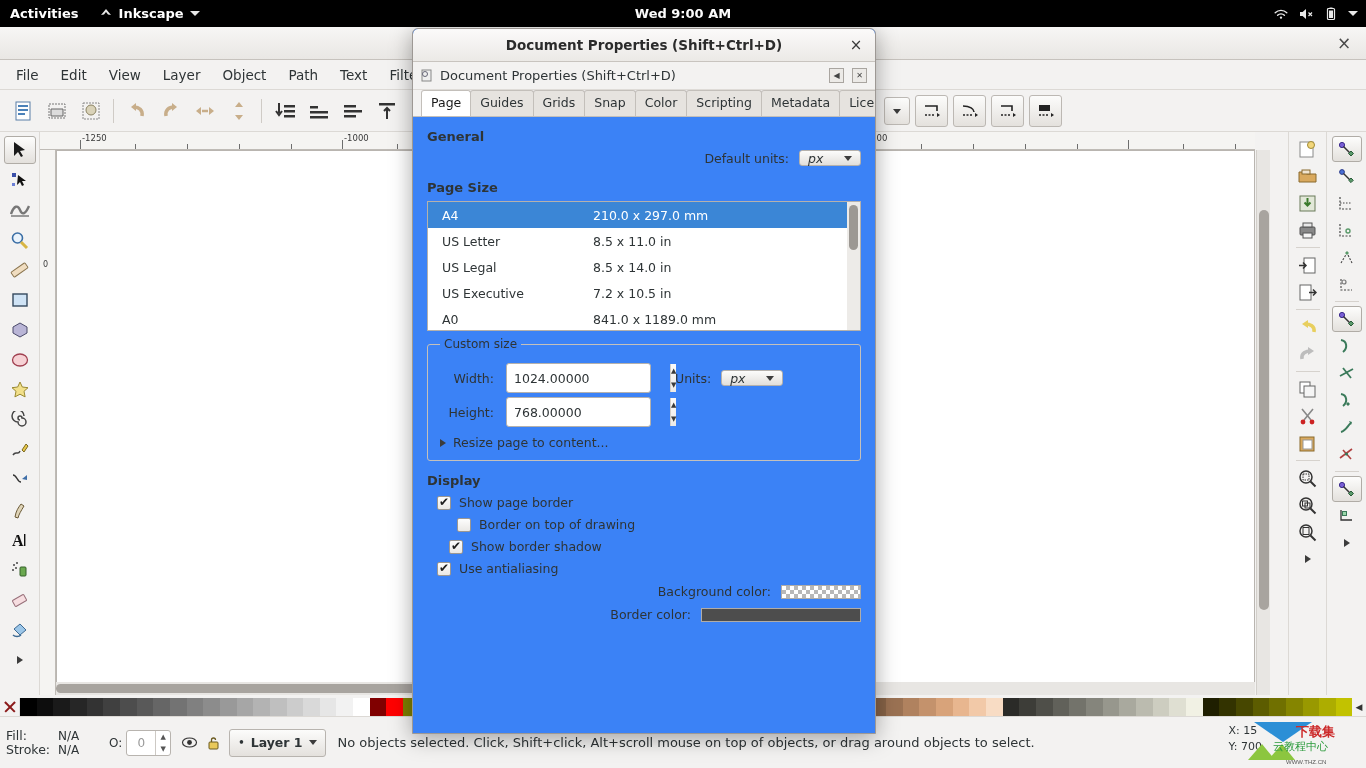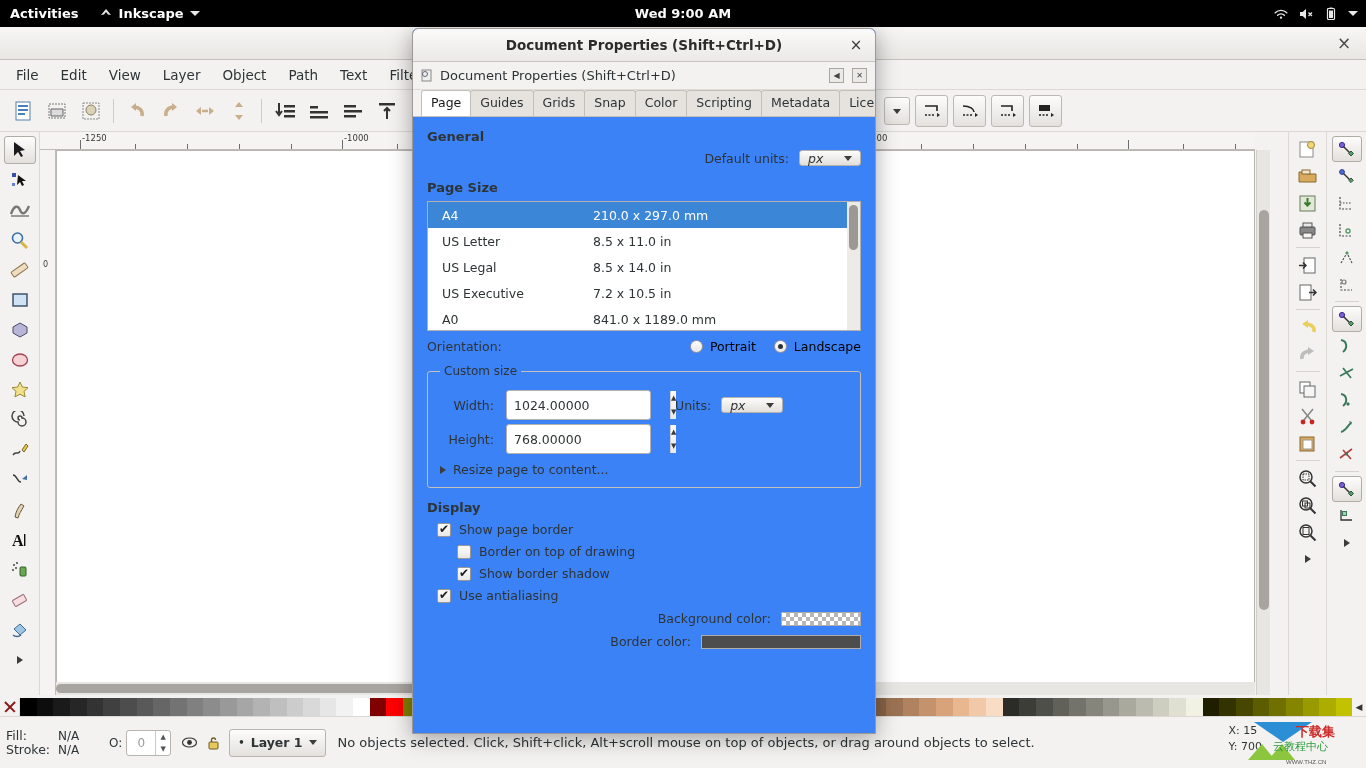--- a/index.html
+++ b/index.html
@@ -998,31 +998,20 @@
         </div>
         <div class="pl-row">
           <span class="pl-name">A0</span>
           <span class="pl-dim">841.0 x 1189.0 mm</span>
         </div>
         <div class="pl-scroll">
           <div class="thumb"></div>
         </div>
       </div>
 
-      <div class="orient-row">
-        <span class="lbl">Orientation:</span>
-        <label class="radio-wrap">
-          <span class="radio"></span>
-          <span>Portrait</span>
-        </label>
-        <label class="radio-wrap">
-          <span class="radio on"></span>
-          <span>Landscape</span>
-        </label>
-      </div>
 
       <fieldset class="custom">
         <legend>Custom size</legend>
         <div class="field-row">
           <span class="flbl">Width:</span>
           <div class="spinbox">
             <input type="text" value="1024.00000" style="">
             <div class="sp">
               <div>▲</div>
               <div>▼</div>
@@ -1055,21 +1044,21 @@
       <div class="sect-title">Display</div>
 
       <label class="chk-row" style="margin-left:10px;">
         <span class="chk on"></span>
         <span>Show page border</span>
       </label>
       <label class="chk-row indent1" style="margin-left:30px;">
         <span class="chk"></span>
         <span>Border on top of drawing</span>
       </label>
-      <label class="chk-row indent1" style="margin-left:30px;">
+      <label class="chk-row indent1" style="margin-left:22px;">
         <span class="chk on"></span>
         <span>Show border shadow</span>
       </label>
       <label class="chk-row" style="margin-left:10px;">
         <span class="chk on"></span>
         <span>Use antialiasing</span>
       </label>
 
       <div class="color-row">
         <span class="lbl">Background color:</span>

